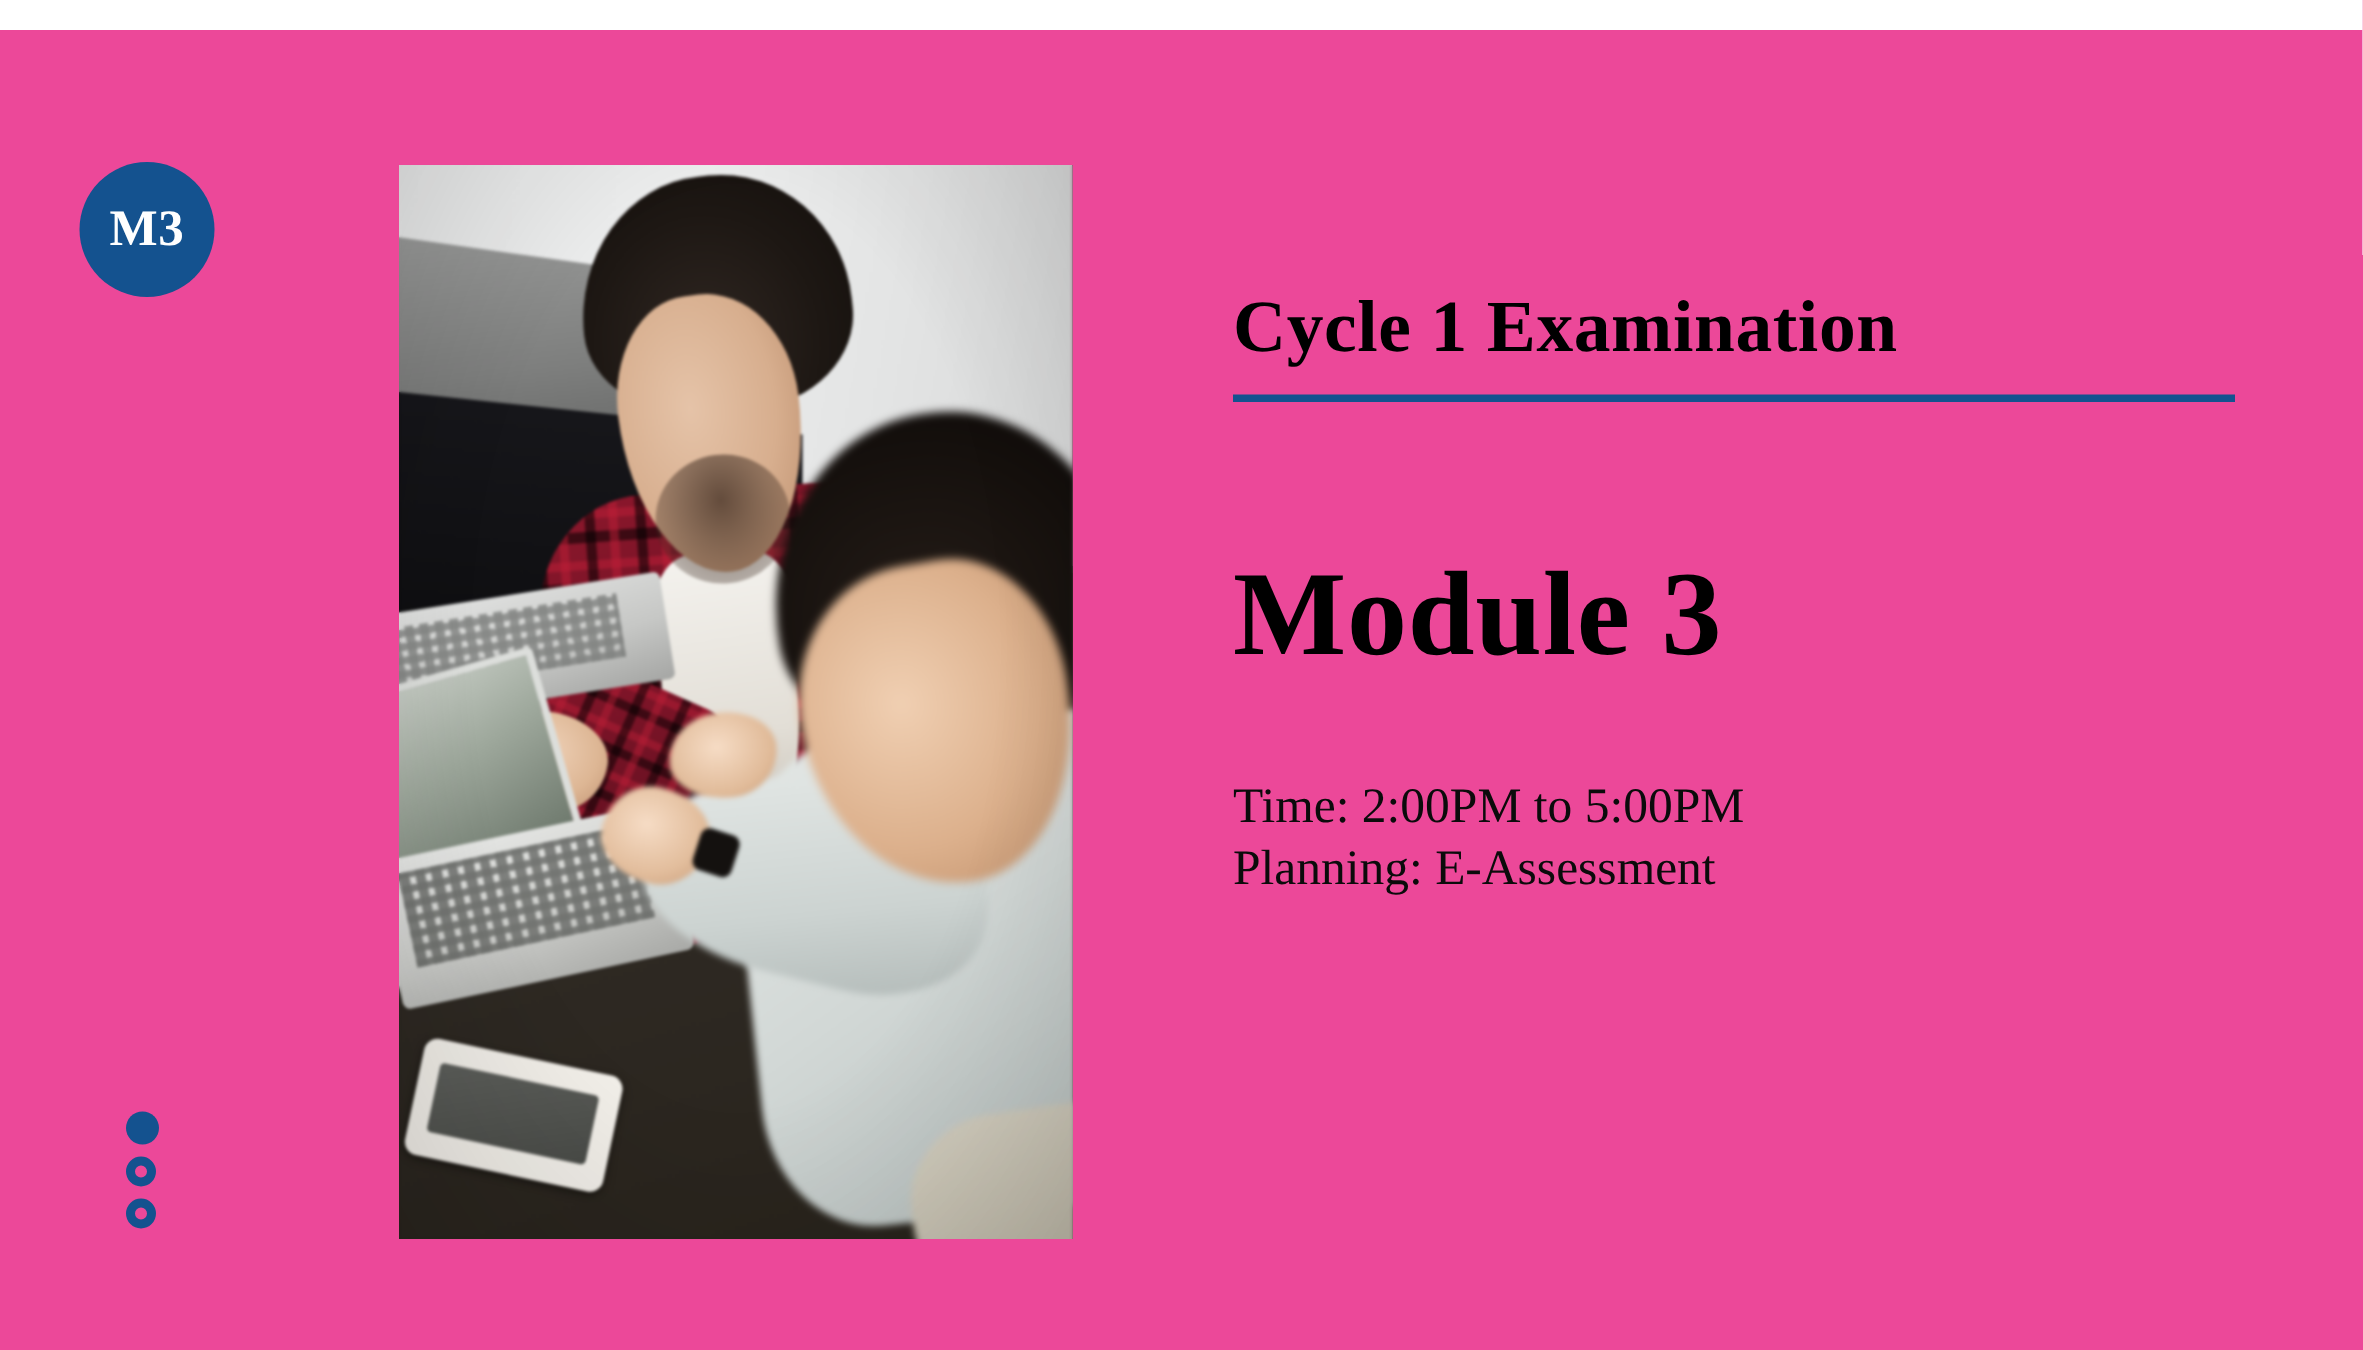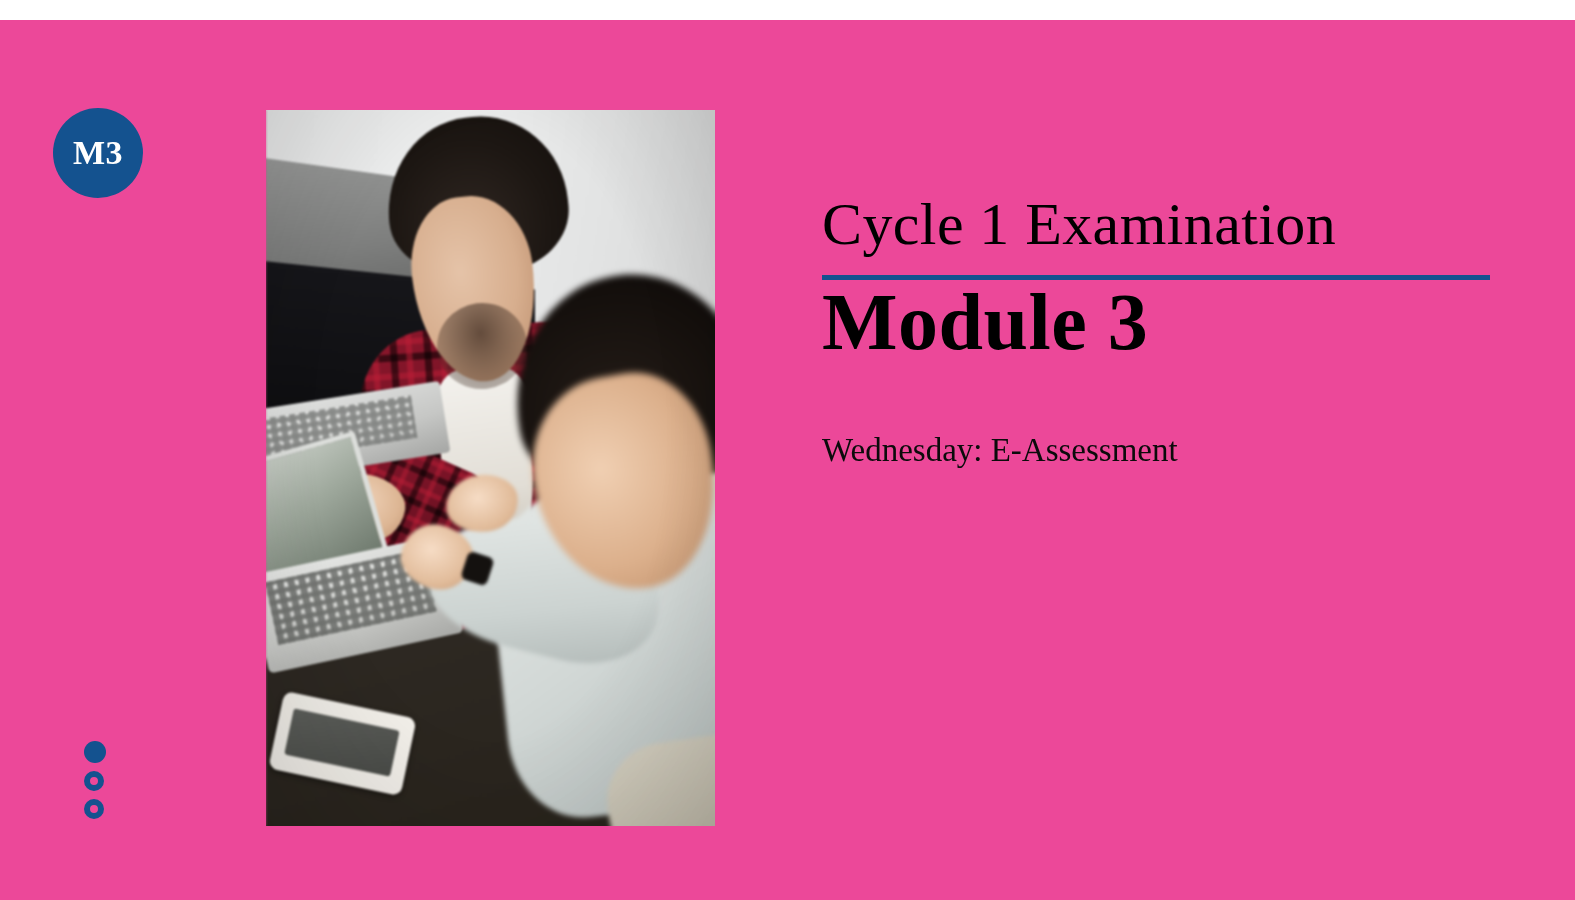--- a/index.html
+++ b/index.html
@@ -362,36 +362,37 @@
 
   
   .content {
     position: absolute;
     left: 822px;
     top: 172px;
     width: 690px;
   }
   .exam-title {
     font-family: "Liberation Serif", "DejaVu Serif", serif;
-    font-weight: normal;
-    font-size: 60px;
+    font-weight: bold;
+    font-size: 49px;
     line-height: 1.08;
     color: #000000;
     letter-spacing: 0.4px;
     margin: 0;
     white-space: nowrap;
   }
   .title-rule {
     margin-top: 18px;
     width: 668px;
     height: 5px;
     background: #14528F;
   }
   .module-name {
     margin: 0;
+    padding-top: 100px;
     font-family: "Liberation Serif", "DejaVu Serif", serif;
     font-weight: bold;
     font-size: 80px;
     line-height: 1.05;
     color: #000000;
     letter-spacing: 0.5px;
   }
   .module-subtitle {
     margin: 0;
     padding-top: 16px;
@@ -470,17 +471,18 @@
 
   <div class="content">
     <h1 class="exam-title">Cycle 1 Examination</h1>
 
     <div class="title-rule"></div>
 
     <h2 class="module-name">Module 3</h2>
 
 
     <div class="details">
-      <div class="detail-line">Wednesday: E-Assessment</div>
+      <div class="detail-line">Time: 2:00PM to 5:00PM</div>
+      <div class="detail-line">Planning: E-Assessment</div>
     </div>
   </div>
 
 </div>
 
 </body></html>

